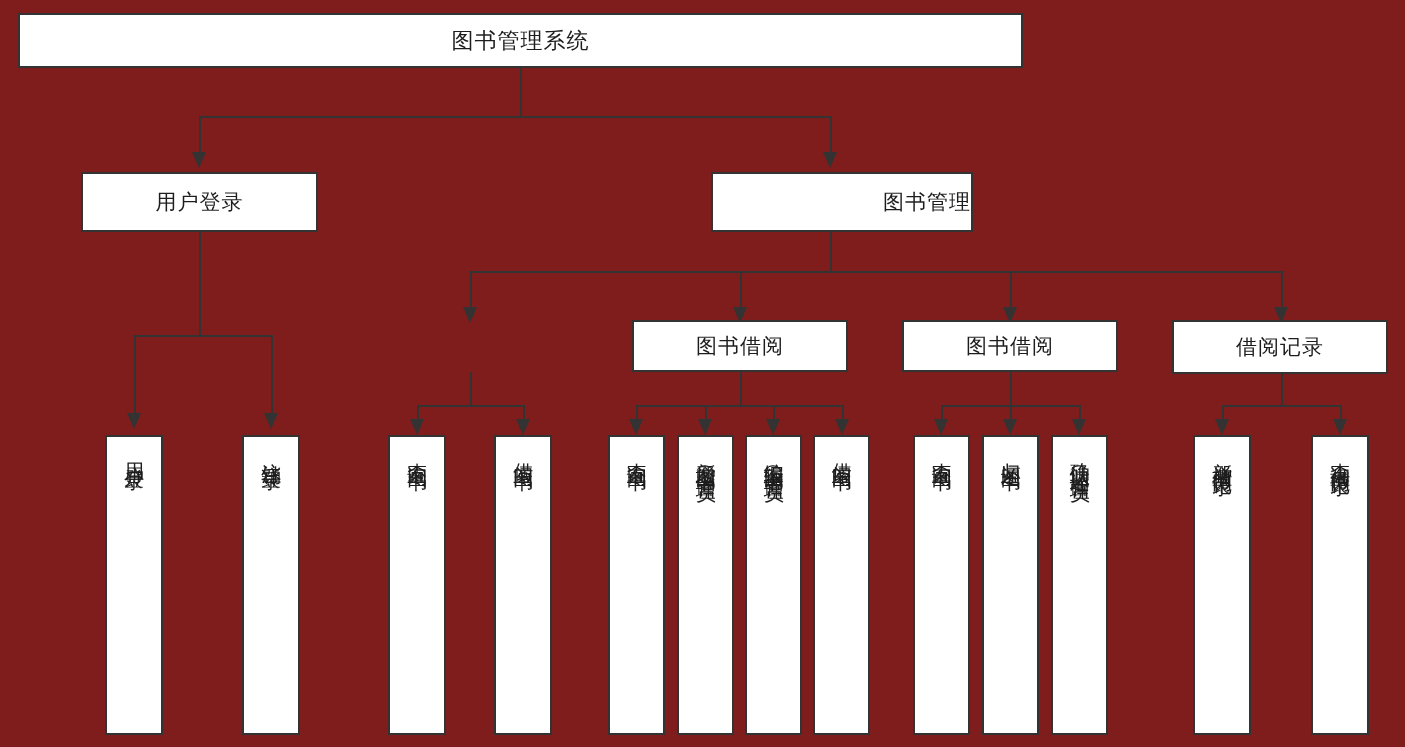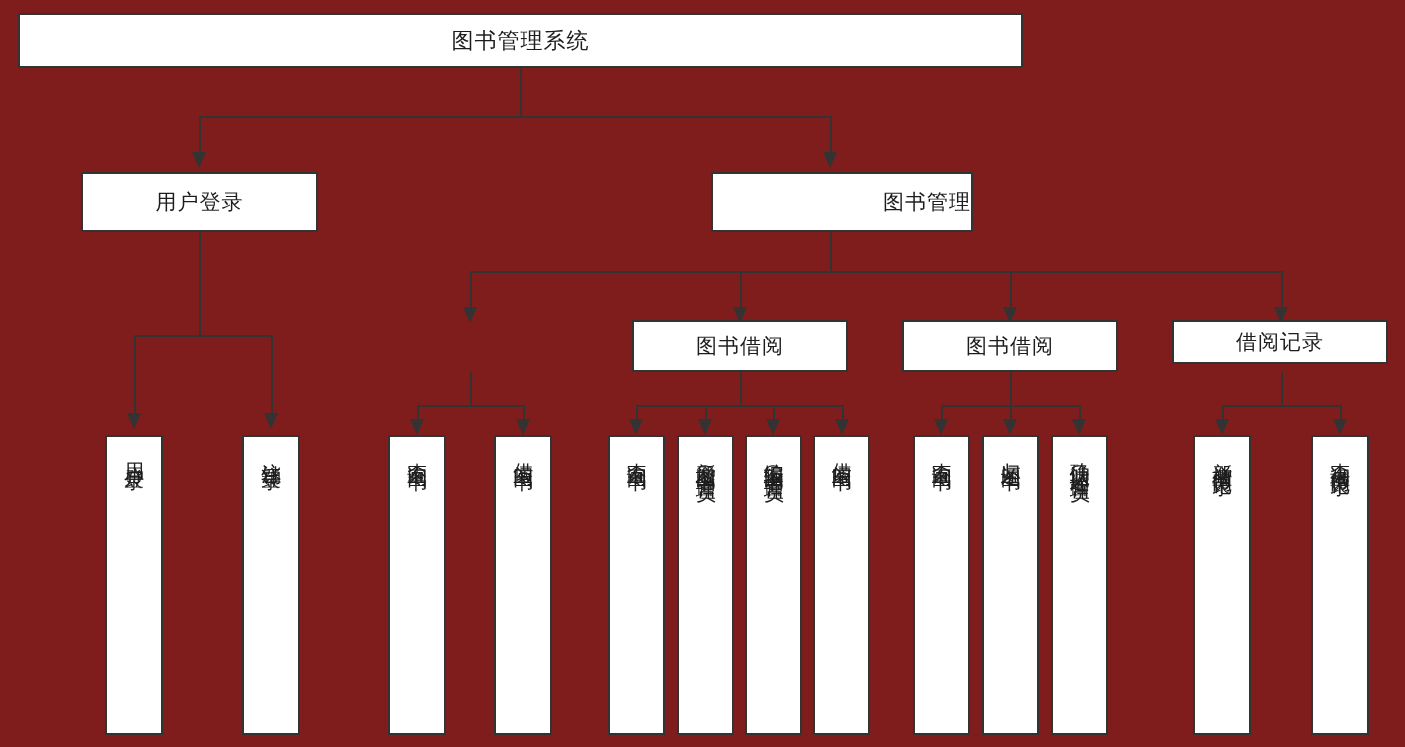--- a/index.html
+++ b/index.html
@@ -133,21 +133,21 @@
   <div class="arrow" style="left:1003px; top:307px;"></div>
   <div class="vline" style="left:1281px; top:271px; height:38px;"></div>
   <div class="arrow" style="left:1274px; top:307px;"></div>
 
   <div class="node" style="left:632px; top:320px; width:216px; height:52px;">
     <span class="label">图书借阅</span>
   </div>
   <div class="node" style="left:902px; top:320px; width:216px; height:52px;">
     <span class="label">图书借阅</span>
   </div>
-  <div class="node" style="left:1172px; top:320px; width:216px; height:44px;">
+  <div class="node" style="left:1172px; top:320px; width:216px; height:54px;">
     <span class="label">借阅记录</span>
   </div>
 
   <div class="vline" style="left:470px; top:372px; width:0; height:33px;"></div>
   <div class="hline" style="left:417px; top:405px; width:106px;"></div>
   <div class="vline" style="left:417px; top:405px; height:16px;"></div>
   <div class="arrow" style="left:410px; top:419px;"></div>
   <div class="vline" style="left:523px; top:405px; height:16px;"></div>
   <div class="arrow" style="left:516px; top:419px;"></div>
 

